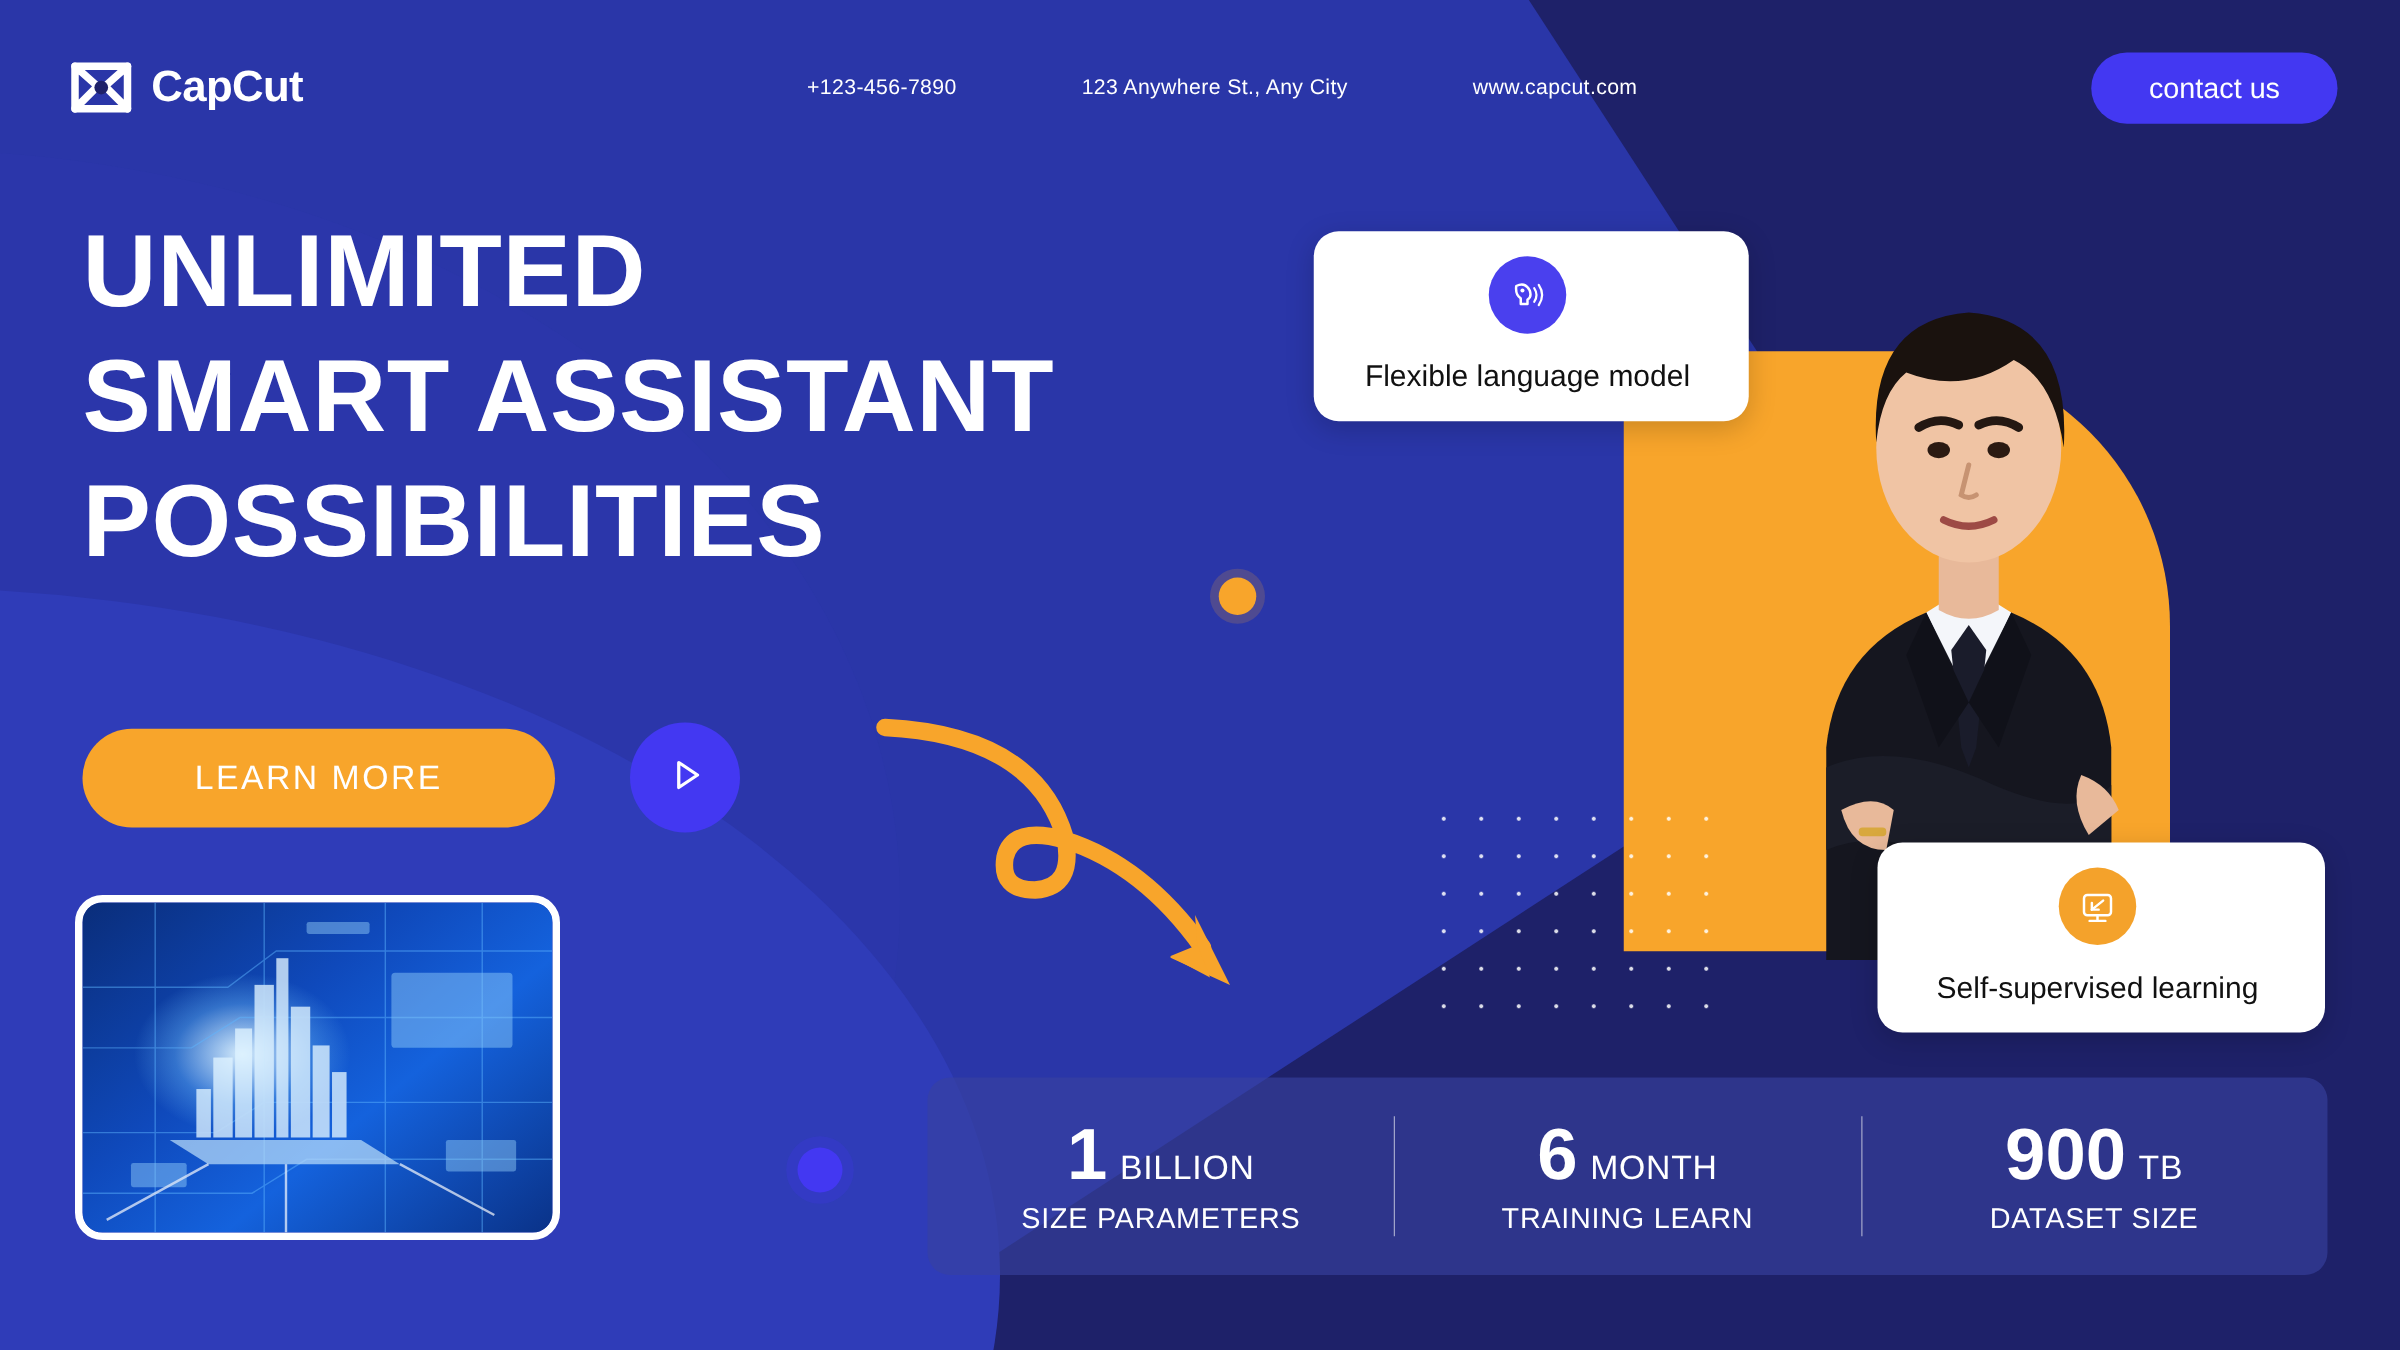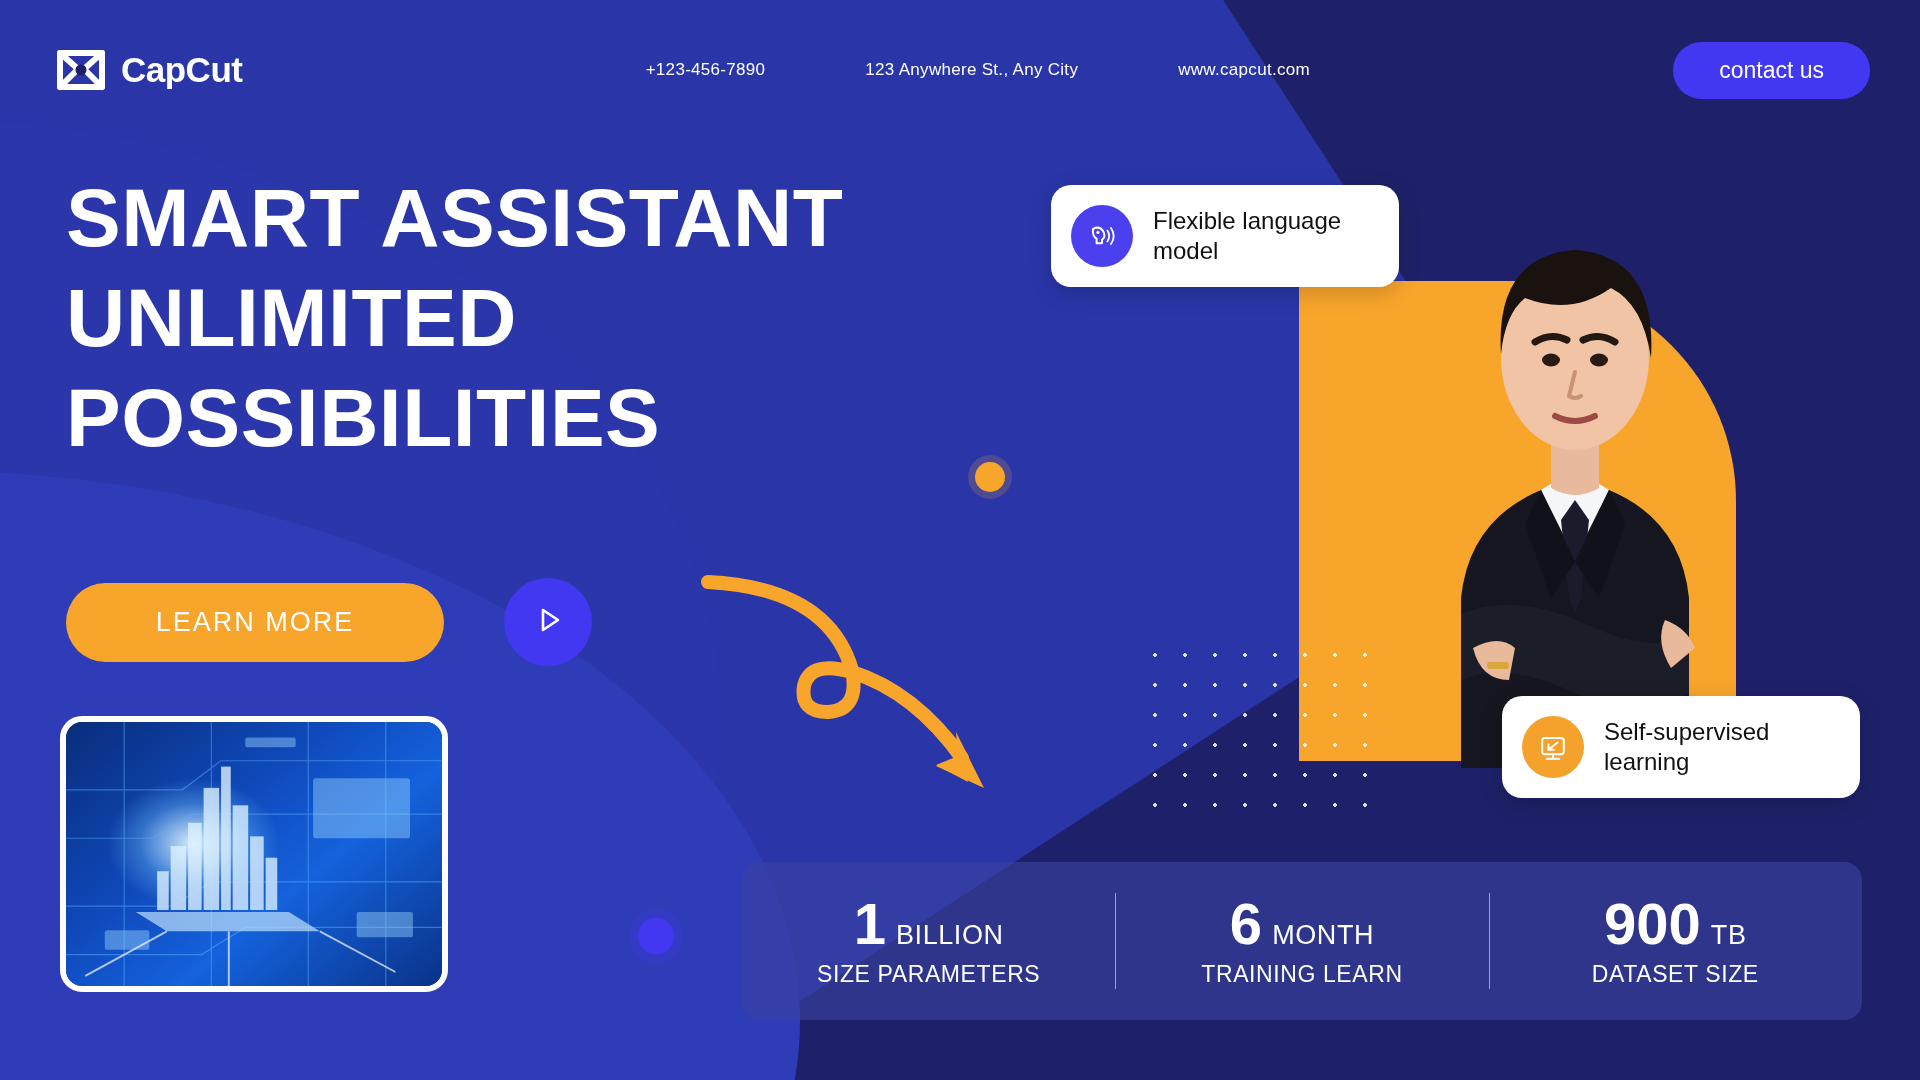--- a/index.html
+++ b/index.html
@@ -184,23 +184,24 @@
 
   
   .card {
     position:absolute;
     background:#ffffff;
     border-radius:20px;
     display:flex; align-items:center; gap:20px;
     padding:20px 26px 20px 20px;
     box-shadow:0 6px 22px rgba(0,0,0,.18);
     z-index:26;
+    flex-direction:column;
   }
   .card-lang { left:1051px; top:185px; width:348px; }
-  .card-self { left:1502px; top:696px; width:358px; }
+  .card-self { left:1502px; top:674px; width:358px; }
   .card-icon {
     width:62px; height:62px; border-radius:50%;
     flex:0 0 62px;
     display:flex; align-items:center; justify-content:center;
   }
   .icon-blue { background:#4a40ee; }
   .icon-orange { background:#F4A22B; }
   .card-label {
     color:#111111;
     font-size:24px;
@@ -269,22 +270,22 @@
     <div class="nav-items">
       <span class="nav-item">+123-456-7890</span>
       <span class="nav-item">123 Anywhere St., Any City</span>
       <span class="nav-item">www.capcut.com</span>
     </div>
 
     <button class="contact-btn">contact us</button>
   </div>
 
   <div class="headline">
+    <div>UNLIMITED</div>
     <div>SMART ASSISTANT</div>
-    <div>UNLIMITED</div>
     <div>POSSIBILITIES</div>
   </div>
 
   <div class="cta-row">
     <button class="learn-btn">LEARN MORE</button>
     <div class="play-btn">
       <span>
         <svg viewBox="0 0 40 40" width="40" height="40">
           <path d="M15 10 L30 20 L15 30 Z" fill="none" stroke="#ffffff" stroke-width="2.6" stroke-linejoin="round"></path>
         </svg>

